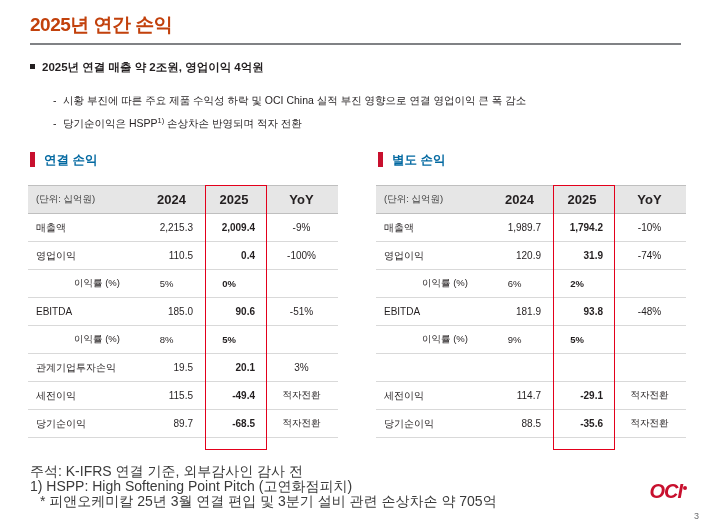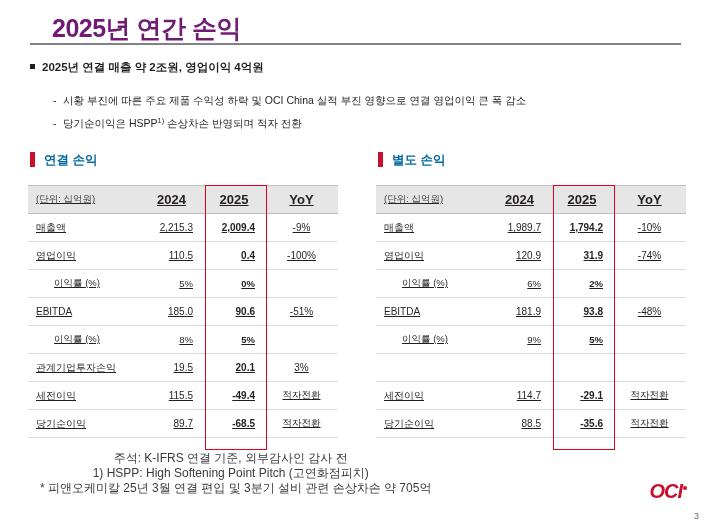--- a/index.html
+++ b/index.html
@@ -15,25 +15,24 @@
     color: #231f20;
     position: relative;
     overflow: hidden;
   }
 
   
   .slide-title {
     position: absolute;
     left: 30px;
     top: 12px;
-    font-size: 25px;
+    font-size: 19px;
     font-weight: bold;
     letter-spacing: -0.5px;
-    color: #701a75;
-    margin-left: 22px;
+    color: #c2410c;
   }
   .title-rule {
     position: absolute;
     left: 30px;
     top: 43px;
     width: 651px;
     height: 2px;
     background: #808285;
   }
 
@@ -87,21 +86,20 @@
   }
   #sec-left  { left: 30px;  top: 152px; }
   #sec-right { left: 378px; top: 152px; }
 
   
   .tbl {
     position: absolute;
     border-collapse: collapse;
     font-size: 10px;
     color: #231f20;
-    text-decoration: underline;
   }
   #tbl-left  { left: 28px;  top: 185px; width: 310px; }
   #tbl-right { left: 376px; top: 185px; width: 310px; }
 
   .tbl th, .tbl td {
     padding: 0;
     height: 28px;
     vertical-align: middle;
     border-bottom: 1px solid #d9d9d9;
   }
@@ -130,46 +128,45 @@
   }
   .tbl td.num {
     text-align: right;
     padding-right: 10px;
   }
   .tbl td.num.center {
     text-align: center;
     padding-right: 0;
   }
   .tbl td.col2 { font-weight: bold; }
-  .tbl td.small { font-size: 9.5px; }
+  .tbl td.small { font-size: 9.5px; text-align: center; }
 
   
   .hl-box {
     position: absolute;
     border: 1.4px solid #e3001b;
     pointer-events: none;
   }
   #hl-left  { left: 205px; top: 185px; width: 62px; height: 265px; }
   #hl-right { left: 553px; top: 185px; width: 62px; height: 265px; }
 
   
   col.c-label { width: 112px; }
   col.c-2024  { width: 63px; }
   col.c-2025  { width: 62px; }
   col.c-yoy   { width: 73px; }
 
   
   .footnotes {
     position: absolute;
     left: 30px;
-    top: 451px;
-    font-size: 12px;
+    top: 464px;
+    font-size: 14px;
     color: #3a3a3a;
     line-height: 15px;
-    text-align: center;
   }
   .footnotes .fn-indent { padding-left: 10px; }
 
   
   .logo {
     position: absolute;
     right: 24px;
     bottom: 26px;
     font-size: 20px;
     font-weight: bold;

